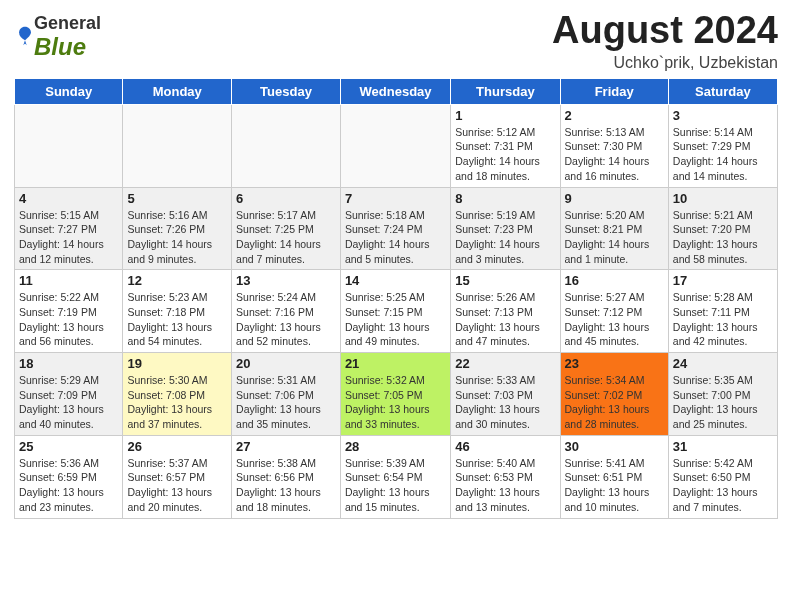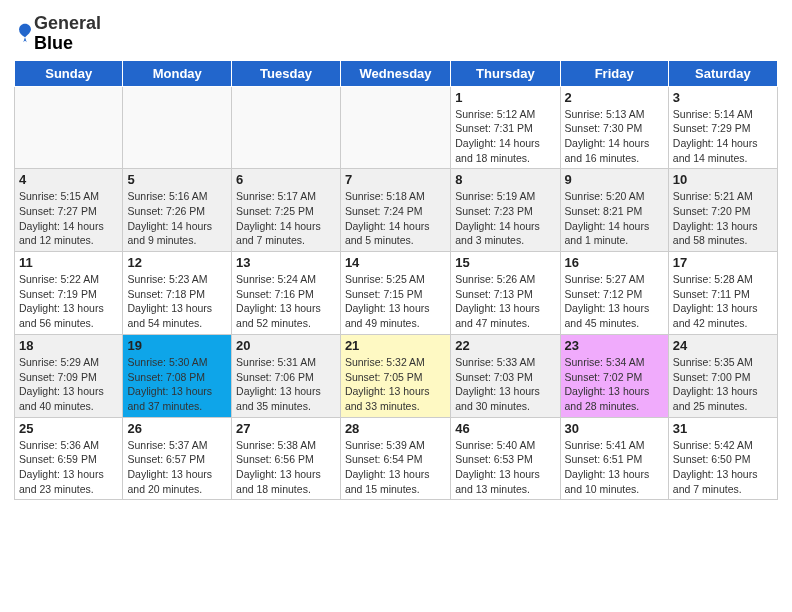--- a/index.html
+++ b/index.html
@@ -103,22 +103,26 @@
 
 <div class="page">
   <div class="header">
     <div class="logo">
       <svg class="logo-icon" viewBox="0 0 20 26" xmlns="http://www.w3.org/2000/svg">
         <path d="M10 2 C6 2 3 5 3 9 C3 13 6 16 10 18 C10 18 17 13 17 9 C17 5 14 2 10 2Z" fill="#2266cc"></path>
         <path d="M10 18 L12 24 L10 22 L8 24 Z" fill="#2266cc"></path>
       </svg>
       <div class="logo-text">
         <span style="font-size:18px;font-weight:bold;color:#333;">General</span>
-        <span style="font-size:18px;font-weight:bold;color:#000000;">Blue</span>
+        <span style="font-size:24px;font-weight:bold;color:#4d7c0f;font-style:italic;">Blue</span>
       </div>
+    </div>
+    <div class="title-block">
+      <div class="month-year">August 2024</div>
+      <div class="location">Uchko`prik, Uzbekistan</div>
     </div>
   </div>
 
   <table class="calendar">
     <thead>
       <tr>
       <th>Sunday</th>
           <th>Monday</th>
           <th>Tuesday</th>
           <th>Wednesday</th>
@@ -258,49 +262,49 @@
           </td>
         </tr>
         <tr>
           <td style="background: rgb(240, 240, 240);">
             <span class="day-num">18</span>
             <div class="day-info" style="white-space: pre-line;">Sunrise: 5:29 AM
 Sunset: 7:09 PM
 Daylight: 13 hours
 and 40 minutes.</div>
           </td>
-          <td style="background: #0ea5e9;">
+          <td style="background: #fef9c3;">
             <span class="day-num">19</span>
             <div class="day-info" style="white-space: pre-line;">Sunrise: 5:30 AM
 Sunset: 7:08 PM
 Daylight: 13 hours
 and 37 minutes.</div>
           </td>
           <td style="background: rgb(240, 240, 240);">
             <span class="day-num">20</span>
             <div class="day-info" style="white-space: pre-line;">Sunrise: 5:31 AM
 Sunset: 7:06 PM
 Daylight: 13 hours
 and 35 minutes.</div>
           </td>
-          <td style="background: #fef9c3;">
+          <td style="background: #bef264;">
             <span class="day-num">21</span>
             <div class="day-info" style="white-space: pre-line;">Sunrise: 5:32 AM
 Sunset: 7:05 PM
 Daylight: 13 hours
 and 33 minutes.</div>
           </td>
           <td style="background: rgb(240, 240, 240); margin-top: 36px;">
             <span class="day-num">22</span>
             <div class="day-info" style="white-space: pre-line;">Sunrise: 5:33 AM
 Sunset: 7:03 PM
 Daylight: 13 hours
 and 30 minutes.</div>
           </td>
-          <td style="background: #f0abfc;">
+          <td style="background: #f97316;">
             <span class="day-num">23</span>
             <div class="day-info" style="white-space: pre-line;">Sunrise: 5:34 AM
 Sunset: 7:02 PM
 Daylight: 13 hours
 and 28 minutes.</div>
           </td>
           <td style="background: rgb(240, 240, 240); margin-left: 28px;">
             <span class="day-num">24</span>
             <div class="day-info" style="white-space: pre-line;">Sunrise: 5:35 AM
 Sunset: 7:00 PM

